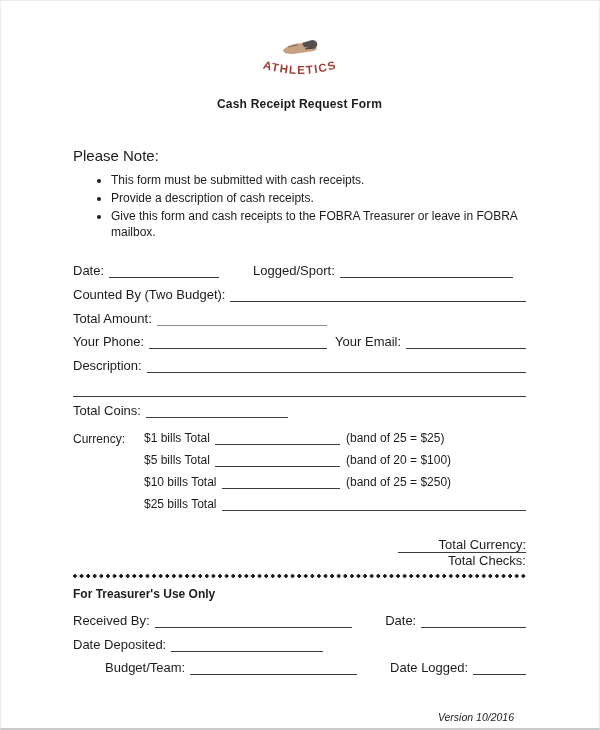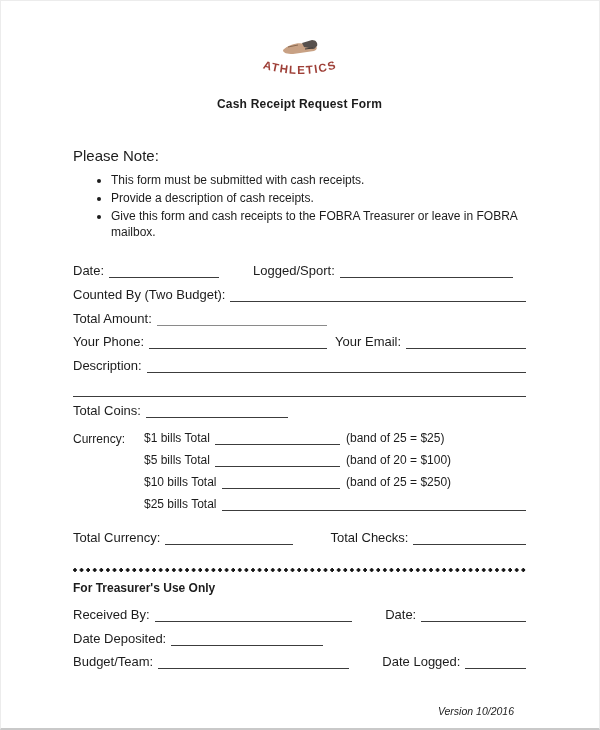--- a/index.html
+++ b/index.html
@@ -115,21 +115,21 @@
         <span class="line grow"></span>
         <span class="band">(band of 25 = $250)</span>
       </div>
       <div class="cur-row">
         <span class="lbl">$25 bills Total</span>
         <span class="line grow"></span>
       </div>
     </div>
   </div>
 
-  <div class="row" style="margin-top:12px;">
+  <div class="row" style="margin-top:18px;flex-direction:column;">
     <span class="lbl">Total Currency:</span>
     <span class="line w128"></span>
     <span class="sp" style="width:37px;"></span>
     <span class="lbl">Total Checks:</span>
     <span class="line grow"></span>
   </div>
 
   <div class="dots"></div>
 
   <div class="treasurer-head">For Treasurer's Use Only</div>
@@ -140,21 +140,21 @@
     <span class="sp" style="width:33px;"></span>
     <span class="lbl">Date:</span>
     <span class="line w105"></span>
   </div>
 
   <div class="row">
     <span class="lbl">Date Deposited:</span>
     <span class="line w152"></span>
   </div>
 
-  <div class="row" style="margin-top:9px;">
+  <div class="row" style="margin-top:9px;margin-left:32px;">
     <span class="lbl">Budget/Team:</span>
     <span class="line w202"></span>
     <span class="sp" style="width:33px;"></span>
     <span class="lbl">Date Logged:</span>
     <span class="line w64"></span>
   </div>
 
   <div class="version">Version 10/2016</div>
 
 </div>

